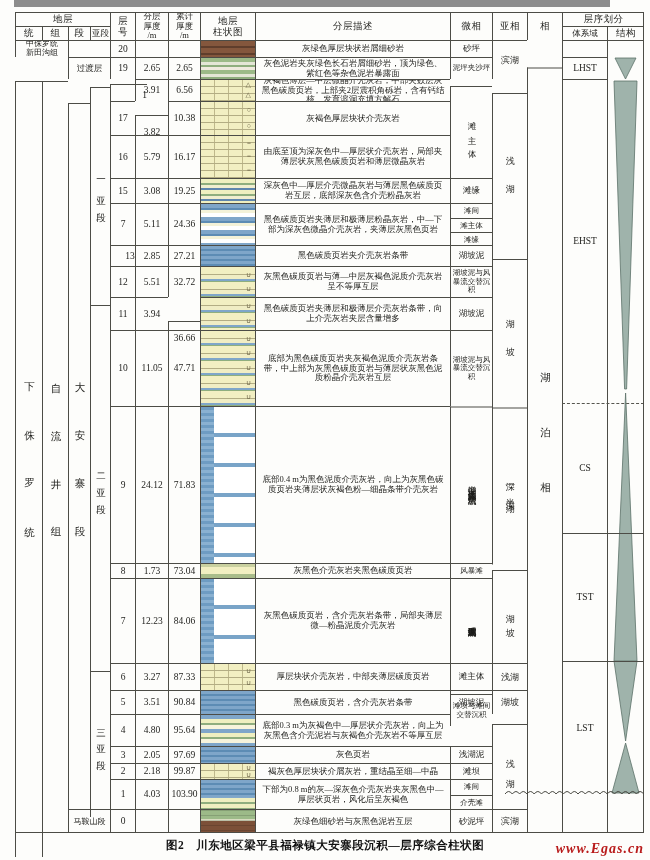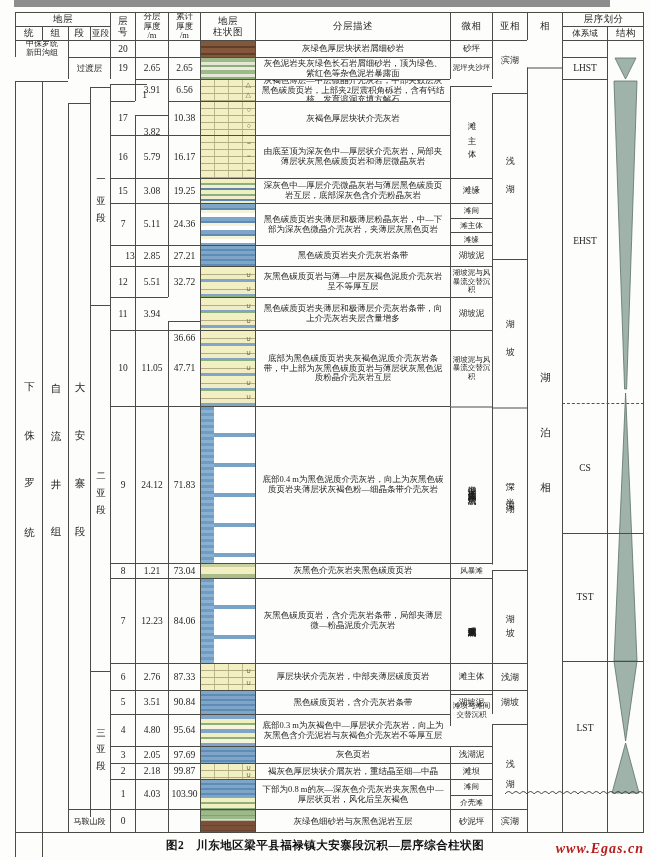--- a/index.html
+++ b/index.html
@@ -197,31 +197,31 @@
           <span>∪</span>
         </span>
       </div>
       <div class="cell desc" style="left: 255px; top: 330px; width: 195px; height: 76px;">底部为黑色碳质页岩夹灰褐色泥质介壳灰岩条带，中上部为灰黑色碳质页岩与薄层状灰黑色泥质粉晶介壳灰岩互层</div>
       <div class="cell f95" style="left: 110px; top: 406px; width: 25px; height: 157px;">9</div>
       <div class="cell f95" style="left: 135px; top: 406px; width: 33px; height: 157px;">24.12</div>
       <div class="cell f95" style="left: 168px; top: 406px; width: 32px; height: 157px;">71.83</div>
       <div class="cell lx-shalewhite" style="left: 200px; top: 406px; width: 55px; height: 157px;"></div>
       <div class="cell desc" style="left: 255px; top: 406px; width: 195px; height: 157px;">底部0.4 m为黑色泥质介壳灰岩，向上为灰黑色碳质页岩夹薄层状灰褐色粉—细晶条带介壳灰岩</div>
       <div class="cell f95" style="left: 110px; top: 563px; width: 25px; height: 15px;">8</div>
-      <div class="cell f95" style="left: 135px; top: 563px; width: 33px; height: 15px;">1.21</div>
+      <div class="cell f95" style="left: 135px; top: 563px; width: 33px; height: 15px;">1.73</div>
       <div class="cell f95" style="left: 168px; top: 563px; width: 32px; height: 15px;">73.04</div>
       <div class="cell lx-lsthin" style="left: 200px; top: 563px; width: 55px; height: 15px;"></div>
       <div class="cell desc" style="left: 255px; top: 563px; width: 195px; height: 15px;">灰黑色介壳灰岩夹黑色碳质页岩</div>
       <div class="cell f95" style="left: 110px; top: 578px; width: 25px; height: 85px;">7</div>
       <div class="cell f95" style="left: 135px; top: 578px; width: 33px; height: 85px;">12.23</div>
       <div class="cell f95" style="left: 168px; top: 578px; width: 32px; height: 85px;">84.06</div>
       <div class="cell lx-shalewhite" style="left: 200px; top: 578px; width: 55px; height: 85px;"></div>
       <div class="cell desc" style="left: 255px; top: 578px; width: 195px; height: 85px;">灰黑色碳质页岩，含介壳灰岩条带，局部夹薄层微—粉晶泥质介壳灰岩</div>
       <div class="cell f95" style="left: 110px; top: 663px; width: 25px; height: 27px;">6</div>
-      <div class="cell f95" style="left: 135px; top: 663px; width: 33px; height: 27px;">2.76</div>
+      <div class="cell f95" style="left: 135px; top: 663px; width: 33px; height: 27px;">3.27</div>
       <div class="cell f95" style="left: 168px; top: 663px; width: 32px; height: 27px;">87.33</div>
       <div class="cell lx-ls" style="left: 200px; top: 663px; width: 55px; height: 27px;">
         <span class="lithsym">
           <span>∪</span>
           <span>∪</span>
         </span>
       </div>
       <div class="cell desc" style="left: 255px; top: 663px; width: 195px; height: 27px;">厚层块状介壳灰岩，中部夹薄层碳质页岩</div>
       <div class="cell f95" style="left: 110px; top: 690px; width: 25px; height: 24px;">5</div>
       <div class="cell f95" style="left: 135px; top: 690px; width: 33px; height: 24px;">3.51</div>

